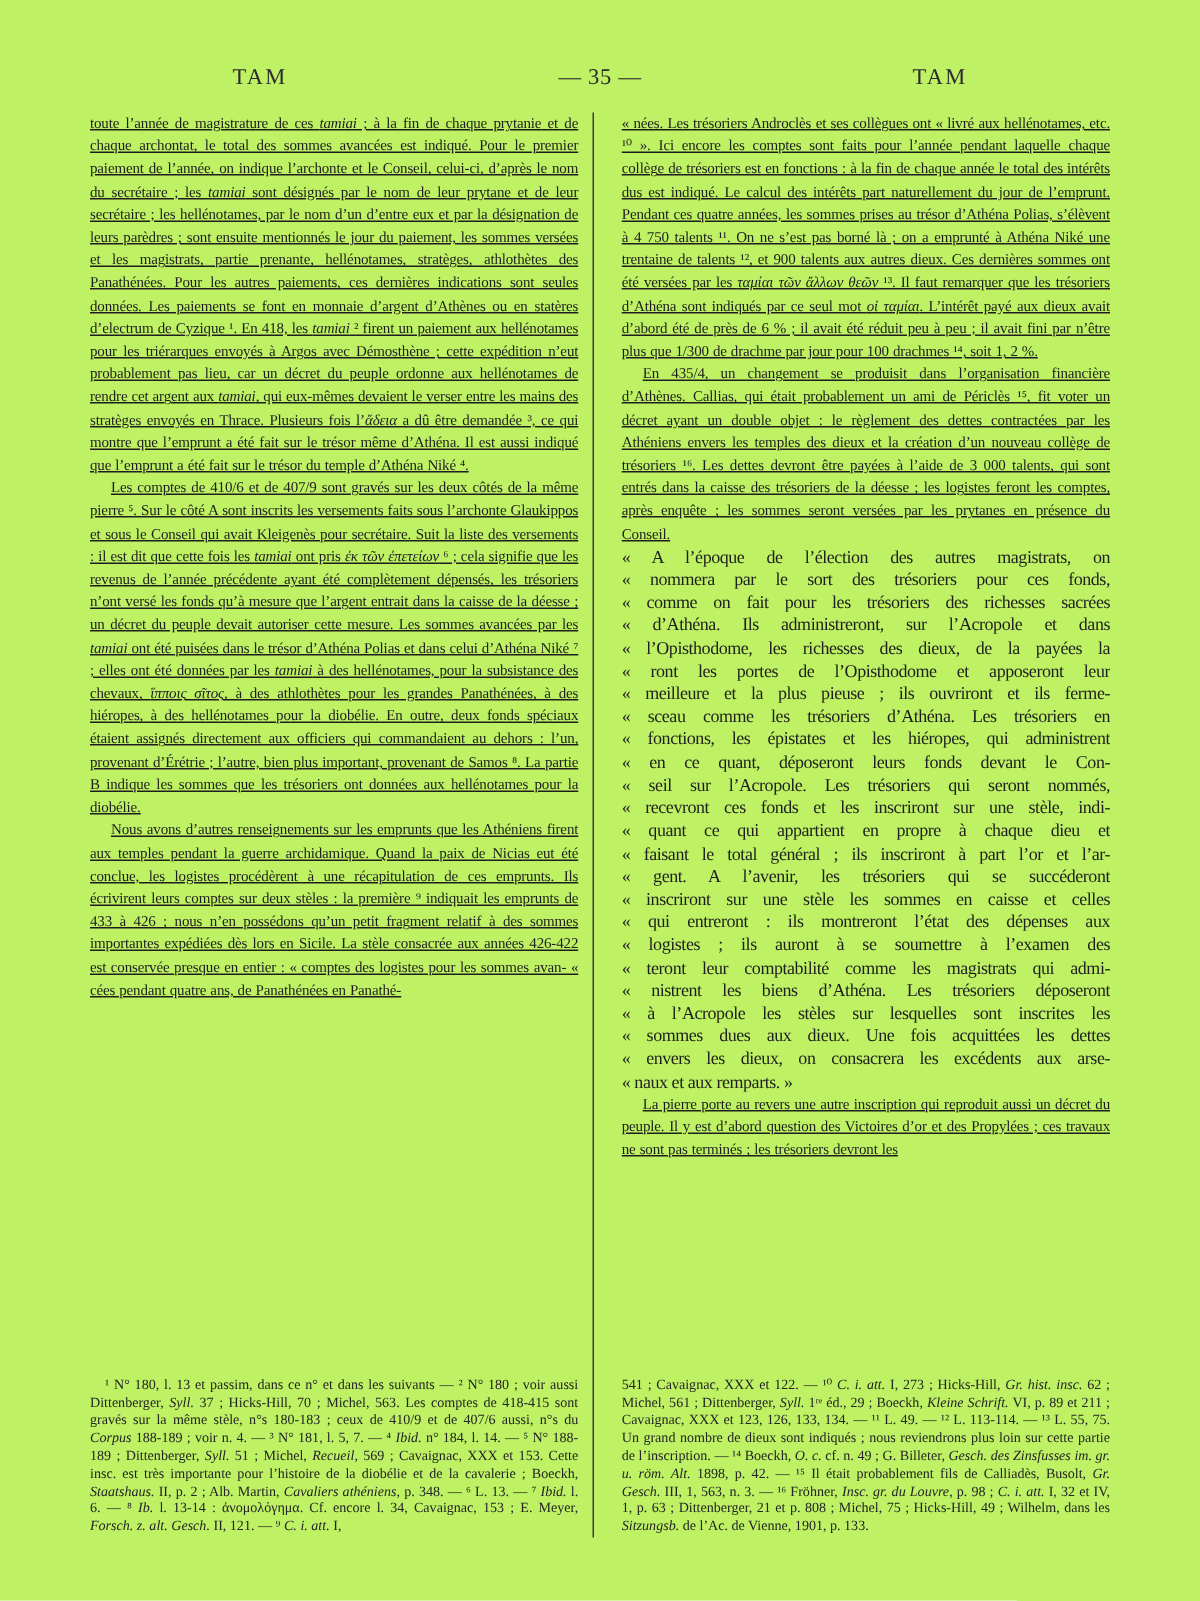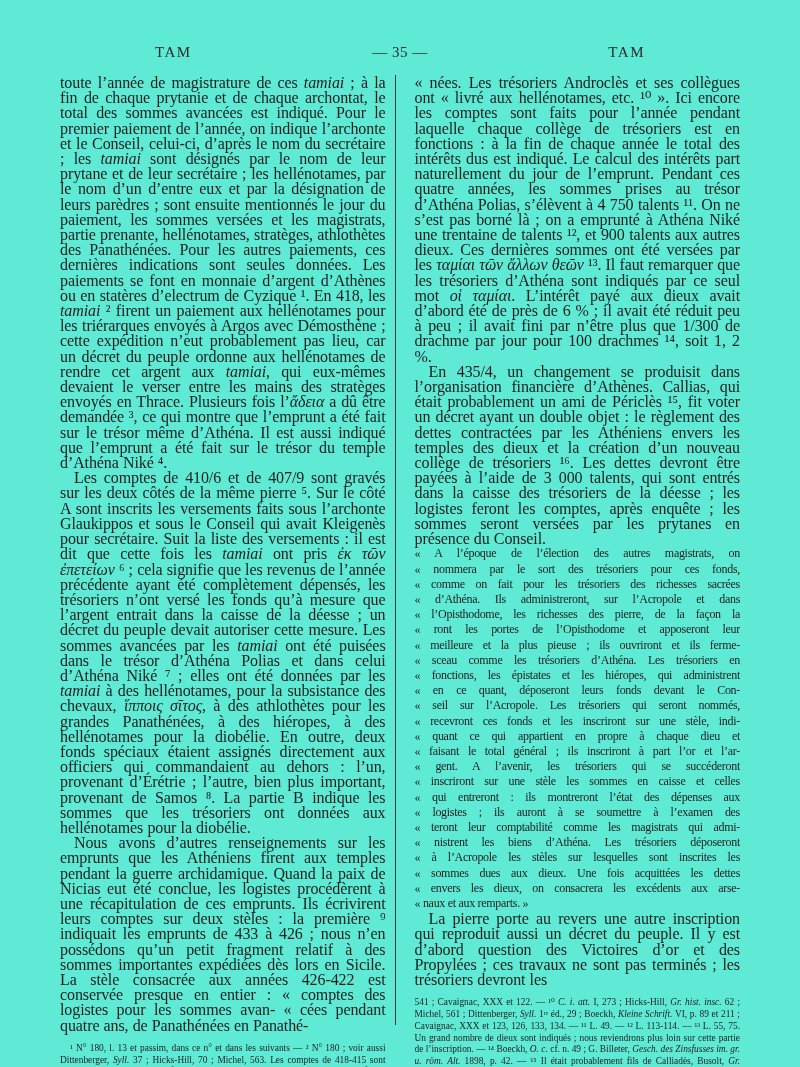--- a/index.html
+++ b/index.html
@@ -6,21 +6,21 @@
   html,body{margin:0;padding:0;}
   body{
     width:800px;height:1067px;
     background:#ffffff;
     font-family:"Liberation Serif","DejaVu Serif",serif;
     color:#222222;
     -webkit-font-smoothing:antialiased;
   }
   .page{
     width:800px;height:1067px;
-    background:#5eead4;
+    background:#bef264;
     box-sizing:border-box;
     overflow:hidden;
   }
   .header{
     display:flex;
     padding:44px 60px 0 60px;
     align-items:baseline;
   }
   .h-cell{flex:1 1 0;text-align:center;font-size:15px;color:#2b2b2b;}
   .h-side{letter-spacing:1.5px;}
@@ -35,25 +35,26 @@
     flex:1 1 0;
     display:flex;
     flex-direction:column;
     min-width:0;
   }
   .col-left{padding-right:9px;}
   .col-right{border-left:1px solid #3c3c3c;padding-left:19px;}
   .col-body .para{
     margin:0;
     text-align:justify;
-    font-size:16px;
+    font-size:10px;
     line-height:15.2px;
     letter-spacing:-0.1px;
     color:#1e1e1e;
     word-spacing:0.3px;
+    text-decoration:underline;
   }
   .col-body .para.indent{text-indent:14px;}
   .quote-block{margin:0;}
   .qline{
     font-size:12px;
     line-height:15.2px;
     letter-spacing:-0.3px;
     color:#1e1e1e;
     text-align:justify;
     text-align-last:justify;
@@ -96,21 +97,21 @@
     </section>
     <section class="col col-right">
       <div class="col-body">
           <p class="para">« nées. Les trésoriers Androclès et ses collègues ont « livré aux hellénotames, etc. ¹⁰ ». Ici encore les comptes sont faits pour l’année pendant laquelle chaque collège de trésoriers est en fonctions : à la fin de chaque année le total des intérêts dus est indiqué. Le calcul des intérêts part naturellement du jour de l’emprunt. Pendant ces quatre années, les sommes prises au trésor d’Athéna Polias, s’élèvent à 4 750 talents ¹¹. On ne s’est pas borné là ; on a emprunté à Athéna Niké une trentaine de talents ¹², et 900 talents aux autres dieux. Ces dernières sommes ont été versées par les <i>ταμίαι τῶν ἄλλων θεῶν</i> ¹³. Il faut remarquer que les trésoriers d’Athéna sont indiqués par ce seul mot <i>οἱ ταμίαι</i>. L’intérêt payé aux dieux avait d’abord été de près de 6 % ; il avait été réduit peu à peu ; il avait fini par n’être plus que 1/300 de drachme par jour pour 100 drachmes ¹⁴, soit 1, 2 %.</p>
           <p class="para indent">En 435/4, un changement se produisit dans l’organisation financière d’Athènes. Callias, qui était probablement un ami de Périclès ¹⁵, fit voter un décret ayant un double objet : le règlement des dettes contractées par les Athéniens envers les temples des dieux et la création d’un nouveau collège de trésoriers ¹⁶. Les dettes devront être payées à l’aide de 3 000 talents, qui sont entrés dans la caisse des trésoriers de la déesse ; les logistes feront les comptes, après enquête ; les sommes seront versées par les prytanes en présence du Conseil.</p>
           <div class="quote-block">
             <div class="qline">« A l’époque de l’élection des autres magistrats, on</div>
             <div class="qline">« nommera par le sort des trésoriers pour ces fonds,</div>
             <div class="qline">« comme on fait pour les trésoriers des richesses sacrées</div>
             <div class="qline">« d’Athéna. Ils administreront, sur l’Acropole et dans</div>
-            <div class="qline">« l’Opisthodome, les richesses des pierre, de la façon la</div>
+            <div class="qline">« l’Opisthodome, les richesses des dieux, de la payées la</div>
             <div class="qline">« ront les portes de l’Opisthodome et apposeront leur</div>
             <div class="qline">« meilleure et la plus pieuse ; ils ouvriront et ils ferme-</div>
             <div class="qline">« sceau comme les trésoriers d’Athéna. Les trésoriers en</div>
             <div class="qline">« fonctions, les épistates et les hiéropes, qui administrent</div>
             <div class="qline">« en ce quant, déposeront leurs fonds devant le Con-</div>
             <div class="qline">« seil sur l’Acropole. Les trésoriers qui seront nommés,</div>
             <div class="qline">« recevront ces fonds et les inscriront sur une stèle, indi-</div>
             <div class="qline">« quant ce qui appartient en propre à chaque dieu et</div>
             <div class="qline">« faisant le total général ; ils inscriront à part l’or et l’ar-</div>
             <div class="qline">« gent. A l’avenir, les trésoriers qui se succéderont</div>

